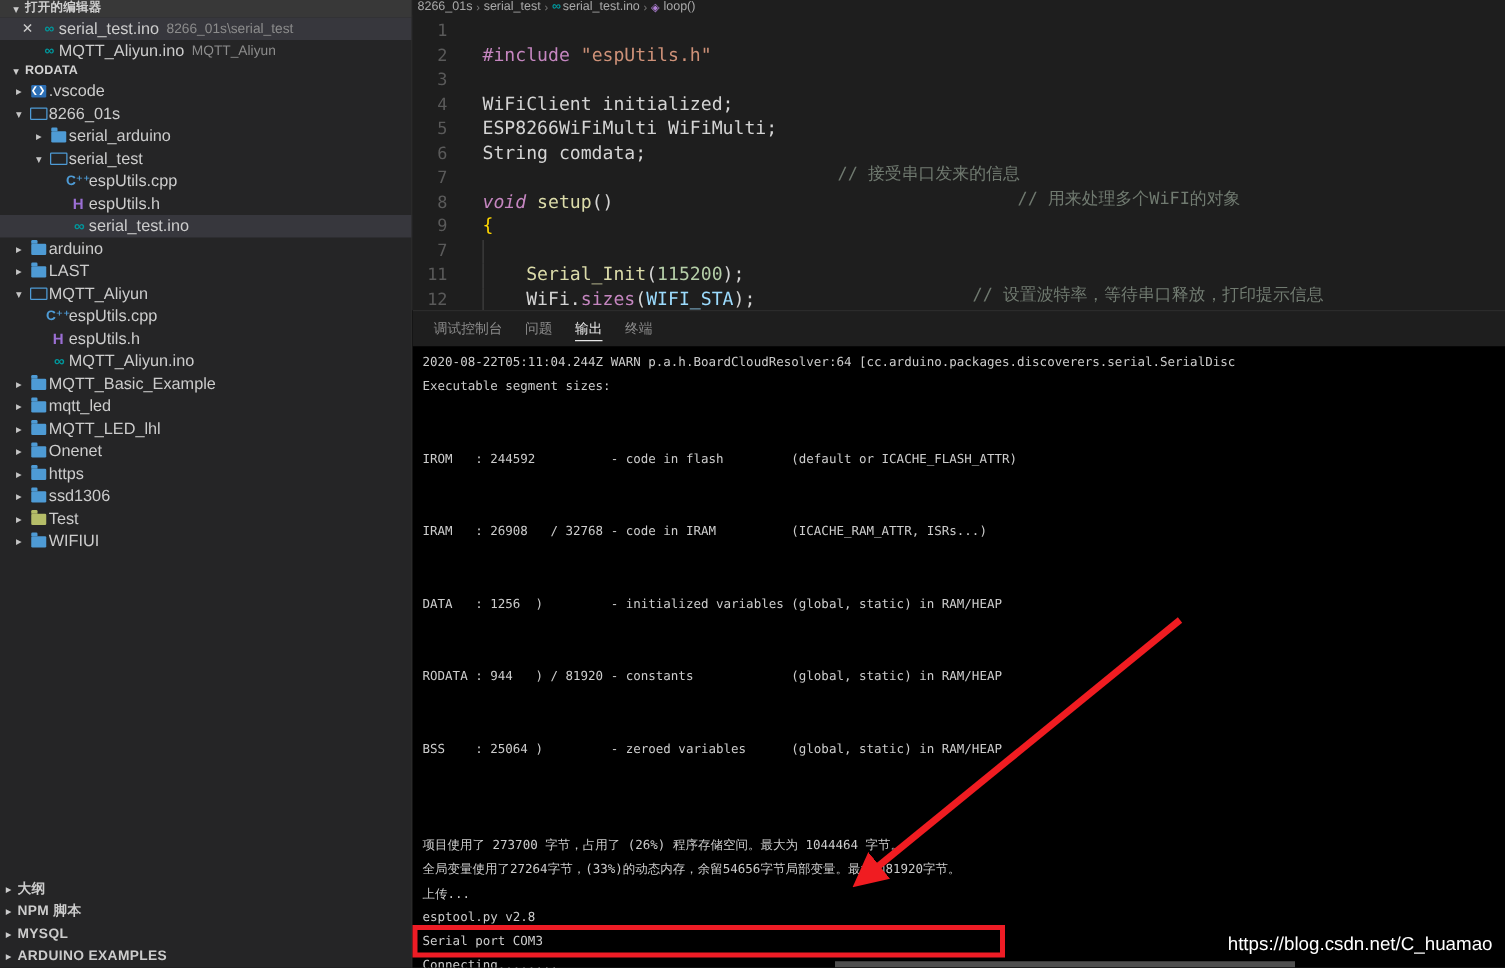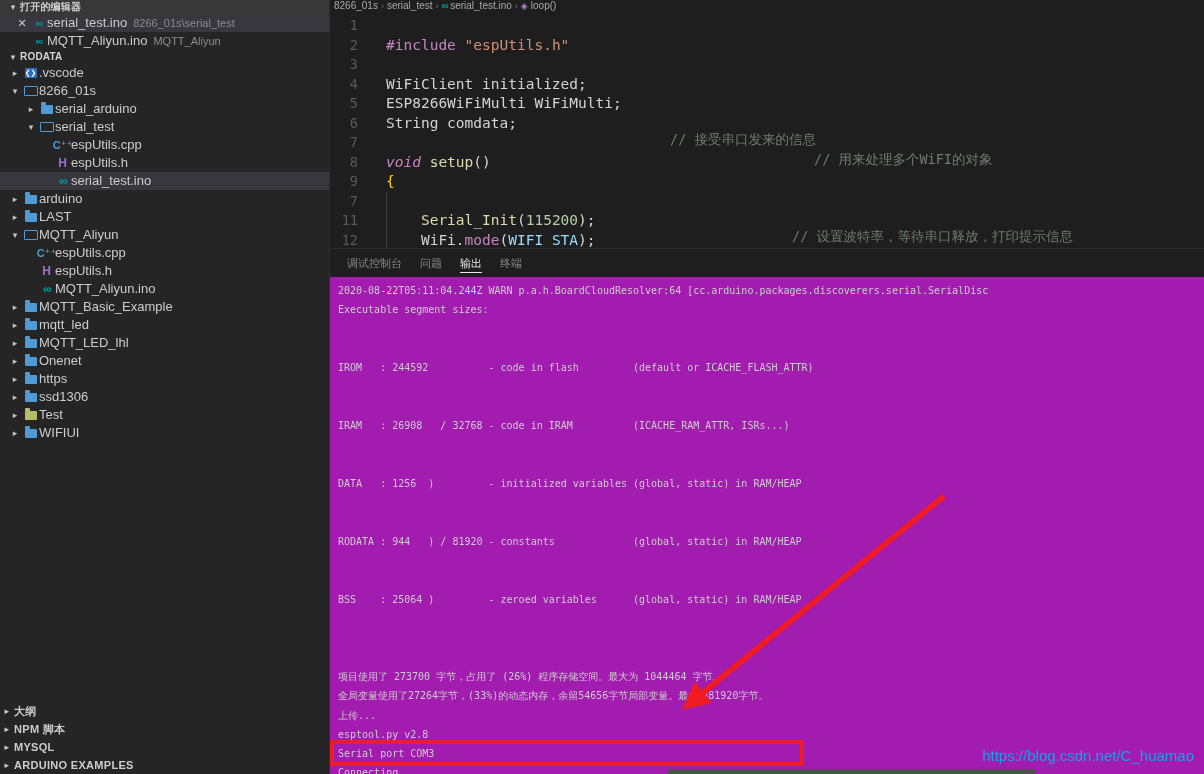--- a/index.html
+++ b/index.html
@@ -107,21 +107,21 @@
   .brace{color:#dcdcaa;}
   .punc{color:#d4d4d4;}
   .cmt-cn{
     position:absolute;color:#707a70;font-family:"DejaVu Sans Mono","Liberation Mono",monospace;
     font-size:13.5px;white-space:pre;
   }
 
   
   .panel{
     position:absolute;left:330px;top:248px;width:874px;height:526px;
-    background:#a21caf;overflow:hidden;
+    background:#000000;overflow:hidden;
   }
   .panel-tabs{
     height:28px;display:flex;align-items:center;padding-left:8px;gap:0px;
     background:#1e1e1e;border-top:1px solid #2b2b2b;
   }
   .ptab{
     font-size:11px;color:#8a8a8a;padding:0 9px;height:28px;line-height:28px;
     position:relative;white-space:nowrap;
   }
   .ptab.active{color:#e7e7e7;}
@@ -137,21 +137,21 @@
   }
   .oline{height:19.3px;white-space:pre;}
 
   
   .arrow-svg{position:absolute;left:0;top:0;width:1204px;height:774px;pointer-events:none;}
   .redbox{
     position:absolute;left:330px;top:740px;width:474px;height:26px;
     border:4px solid #ee1c25;box-sizing:border-box;
   }
   .watermark{
-    position:absolute;right:10px;bottom:10px;color:#0ea5e9;
+    position:absolute;right:10px;bottom:10px;color:#ffffff;
     font-size:15px;font-family:"Liberation Sans","DejaVu Sans",sans-serif;
   }
   .hscroll{
     position:absolute;left:338px;bottom:0;width:368px;height:5px;background:#4f4f4f;
   }
   .vsep{
     position:absolute;left:329px;top:0;width:1px;height:774px;background:#2d2d2d;
   }
 </style>
 </head>
@@ -385,25 +385,25 @@
       <div class="cline"><span class="gutter">7</span><span class="ctext"></span></div>
 
       <div class="cline"><span class="gutter">8</span><span class="ctext"><span class="kw-o" style="color:#c586c0;">void</span> <span class="fn" style="color:#dcdcaa;">setup</span><span class="punc">()</span></span></div>
 
       <div class="cline"><span class="gutter">9</span><span class="ctext"><span class="brace" style="color:#ffd700;">{</span></span></div>
 
       <div class="cline"><span class="gutter">7</span><span class="ctext"><span class="ind-guide"></span></span></div>
 
       <div class="cline"><span class="gutter">11</span><span class="ctext"><span class="ind-guide"></span><span class="fn">    Serial_Init</span><span class="punc">(</span><span class="num">115200</span><span class="punc">);</span></span></div>
 
-      <div class="cline"><span class="gutter">12</span><span class="ctext"><span class="ind-guide"></span><span class="plain">    WiFi.</span><span class="pp">mode</span><span class="punc">(</span><span class="plain" style="color:#9cdcfe;">WIFI_STA</span><span class="punc">);</span></span></div>
+      <div class="cline"><span class="gutter">12</span><span class="ctext"><span class="ind-guide"></span><span class="plain">    WiFi.</span><span class="pp">sizes</span><span class="punc">(</span><span class="plain" style="color:#9cdcfe;">WIFI_STA</span><span class="punc">);</span></span></div>
 
       <span class="cmt-cn" style="left:484px;top:98px;margin-top:40px;">// 用来处理多个WiFI的对象</span>
       <span class="cmt-cn" style="left:340px;top:118px;text-align:center;">// 接受串口发来的信息</span>
-      <span class="cmt-cn" style="left:462px;top:215px;">// 设置波特率，等待串口释放，打印提示信息</span>
+      <span class="cmt-cn" style="left:448px;top:215px;">// 设置波特率，等待串口释放，打印提示信息</span>
     </div>
   </div>
 
   <div class="panel">
     <div class="panel-tabs">
       <div class="ptab">调试控制台</div>
       <div class="ptab">问题</div>
       <div class="ptab active">输出</div>
       <div class="ptab">终端</div>
     </div>

